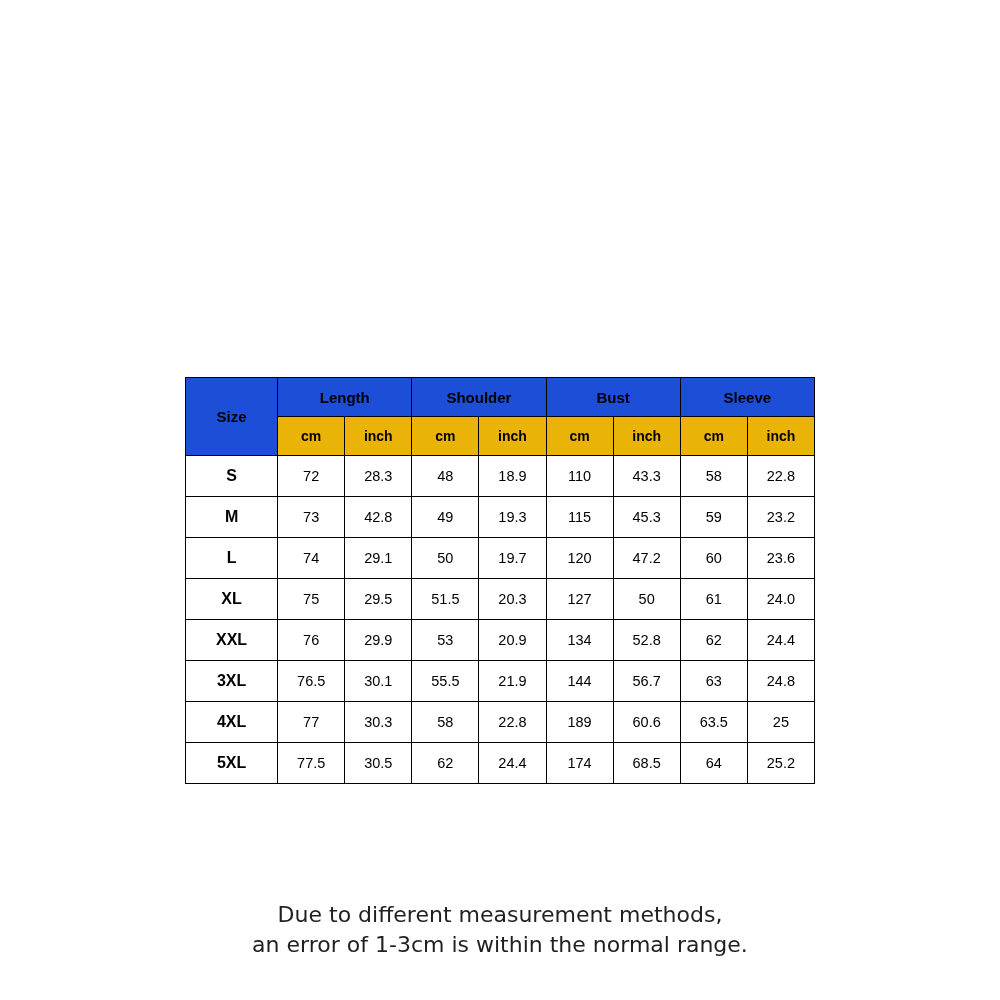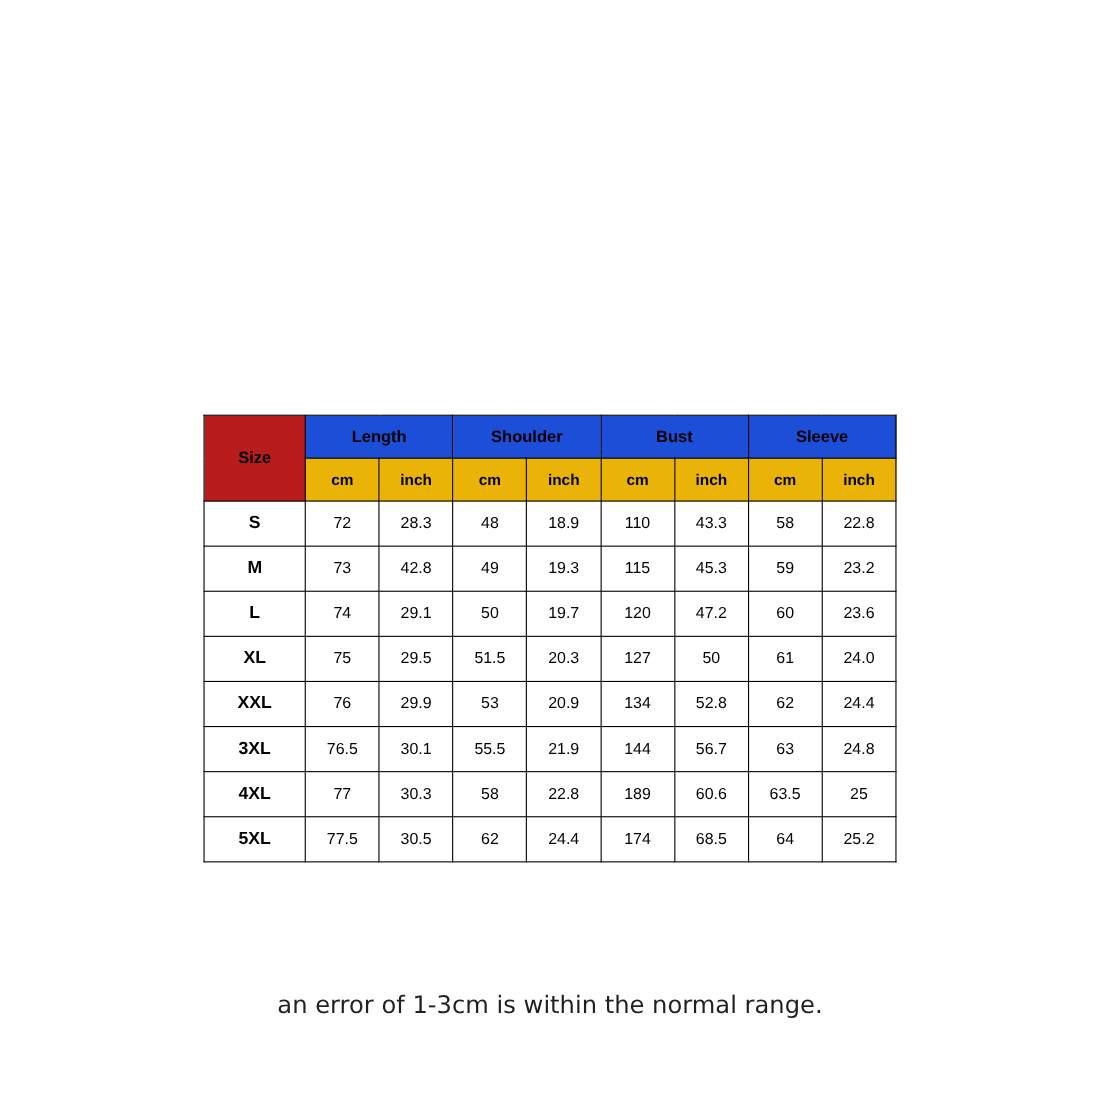--- a/index.html
+++ b/index.html
@@ -54,21 +54,21 @@
     color: #000000;
     padding: 0;
   }
   .hdr {
     background: #1d4ed8;
     font-weight: bold;
     font-size: 15px;
     height: 38px;
   }
   .hdr-size {
-    background: #b91c1c;
+    background: #1d4ed8;
     font-weight: bold;
     font-size: 15px;
   }
   .hdr-unit {
     background: #eab308;
     font-weight: bold;
     font-size: 14px;
     height: 38px;
   }
   .size-cell {
@@ -223,16 +223,17 @@
           <td class="val-cell">174</td>
           <td class="val-cell">68.5</td>
           <td class="val-cell">64</td>
           <td class="val-cell">25.2</td>
         </tr>
       </tbody>
     </table>
   </div>
 
   <div class="note">
+    <div>Due to different measurement methods,</div>
     <div>an error of 1-3cm is within the normal range.</div>
   </div>
 
 </div>
 
 </body></html>

